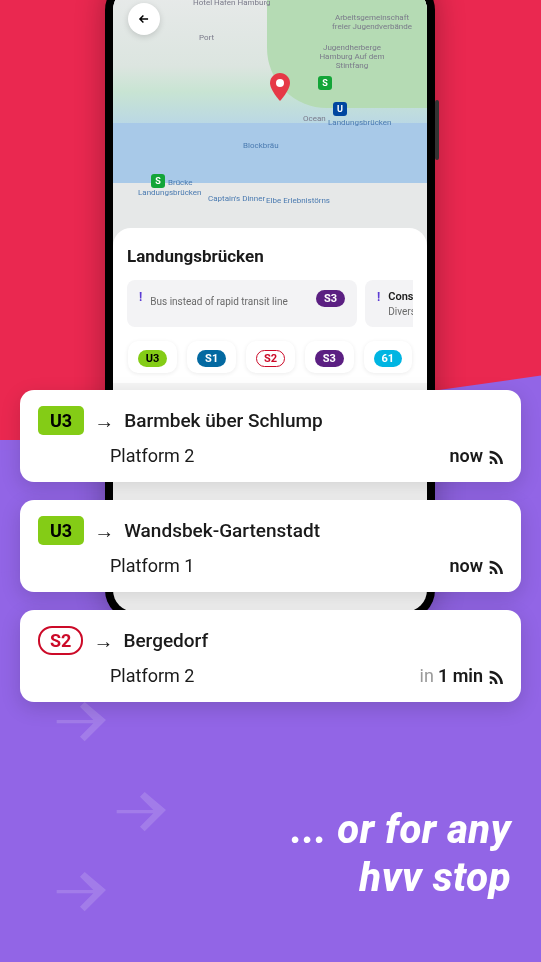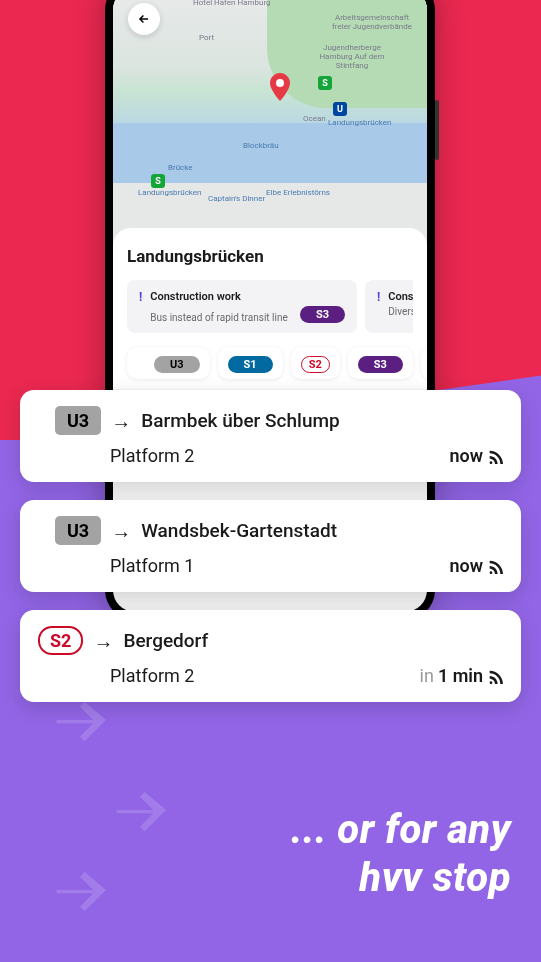--- a/index.html
+++ b/index.html
@@ -189,27 +189,27 @@
       justify-content: space-around;
     }
     .filter-pill {
       background: #fff;
       border-radius: 10px;
       padding: 6px 10px;
       box-shadow: 0 1px 4px rgba(0,0,0,0.08);
     }
     .line-badge {
       display: inline-block;
-      padding: 2px 16px;
+      padding: 2px 8px;
       border-radius: 9px;
       font-size: 11px;
       font-weight: 700;
       line-height: 1.2;
     }
-    .badge-u3 { background: #a3a3a3; color: #000; margin-left: 17px; }
+    .badge-u3 { background: #84cc16; color: #000; }
     .badge-s1 { background: #0369a1; color: #fff; }
     .badge-s2 { background: #fff; color: #cc0a28; border: 1.5px solid #cc0a28; padding: 1px 7px; }
     .badge-s3 { background: #5b1f82; color: #fff; }
     .badge-61 { background: #00b5e2; color: #fff; }
     
     .departure-card {
       position: absolute;
       left: 20px;
       right: 20px;
       background: #fff;
@@ -316,44 +316,43 @@
         <svg class="back-arrow" viewBox="0 0 24 24" fill="none" stroke="#000" stroke-width="2.5">
             <path d="M19 12H5M11 18l-6-6 6-6"></path>
           </svg>
       </div>
       <div class="map-label" style="top:10px;left:80px">Hotel Hafen Hamburg</div>
       <div class="map-label" style="top:45px;left:86px">Port</div>
       <div class="map-label" style="top:25px;right:10px;width:90px;text-align:center">Arbeitsgemeinschaft freier Jugendverbände</div>
       <div class="map-label" style="top:55px;right:30px;width:90px;text-align:center">Jugendherberge Hamburg Auf dem Stintfang</div>
       <div class="map-label" style="top:126px;left:190px">Ocean</div>
       <div class="map-label" style="top:153px;left:130px;color:#4a7ab0">Blockbräu</div>
-      <div class="map-label" style="top:175px;left:55px;color:#4a7ab0">Brücke</div>
+      <div class="map-label" style="top:190px;left:55px;color:#4a7ab0">Brücke</div>
       <div class="map-label" style="top:200px;left:25px;color:#4a7ab0">Landungsbrücken</div>
       <div class="map-label" style="top:206px;left:95px;color:#4a7ab0">Captain's Dinner</div>
-      <div class="map-label" style="top:200px;left:153px;color:#4a7ab0">Elbe Erlebnistörns</div>
+      <div class="map-label" style="top:208px;left:153px;color:#4a7ab0">Elbe Erlebnistörns</div>
       <div class="map-label" style="top:130px;left:215px;color:#4a7ab0">Landungsbrücken</div>
 
       <div class="station-icon" style="top:88px;left:205px;background:#13a538">S</div>
       <div class="station-icon" style="top:114px;left:220px;background:#0046a0">U</div>
       <div class="station-icon" style="top:186px;left:38px;background:#13a538">S</div>
 
       <svg class="map-pin" width="24" height="30" viewBox="0 0 24 30">
           <path fill="#e63946" d="M12 0C6.5 0 2 4.5 2 10c0 7 10 18 10 18s10-11 10-18c0-5.5-4.5-10-10-10z"></path>
           <circle cx="12" cy="10" r="4" fill="#fff"></circle>
         </svg>
     </div>
 
     <div class="sheet">
       <div class="station-name">Landungsbrücken</div>
 
       <div class="alerts-row">
         <div class="alert-card">
           <span class="alert-icon">!</span>
           <div class="alert-content">
-            <div class="alert-title">Construction work</div>
             <div class="alert-detail">
               <span>Bus instead of rapid transit line</span>
               <span class="line-badge badge-s3">S3</span>
             </div>
           </div>
         </div>
         <div class="alert-card" style="min-width:80px">
           <span class="alert-icon">!</span>
           <div class="alert-content">
             <div class="alert-title">Const</div>

